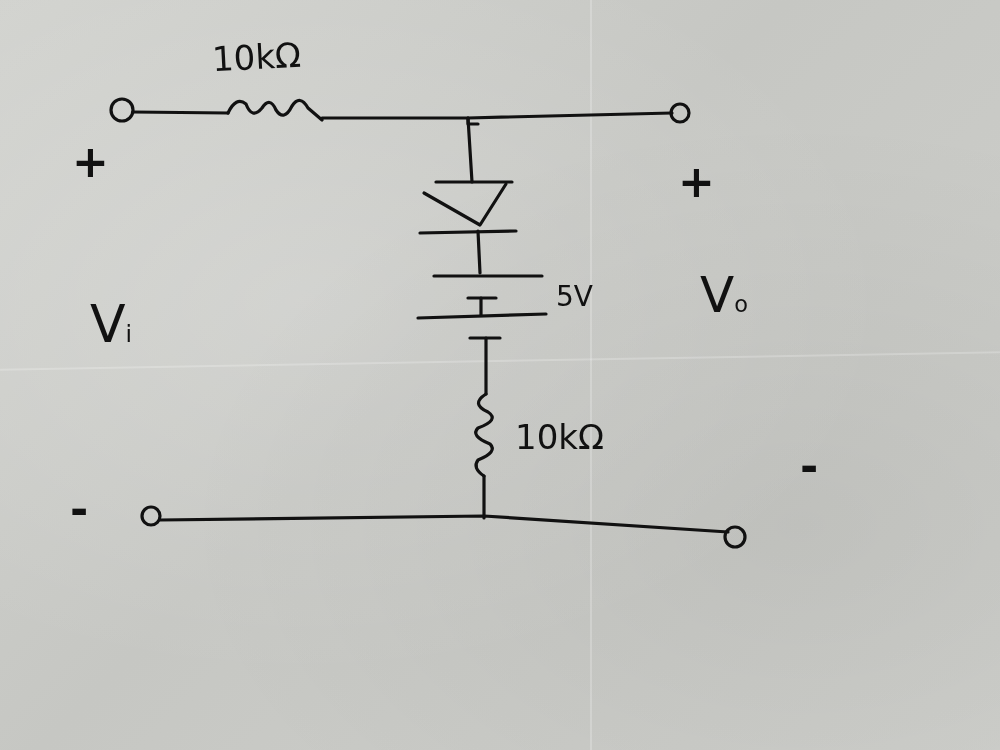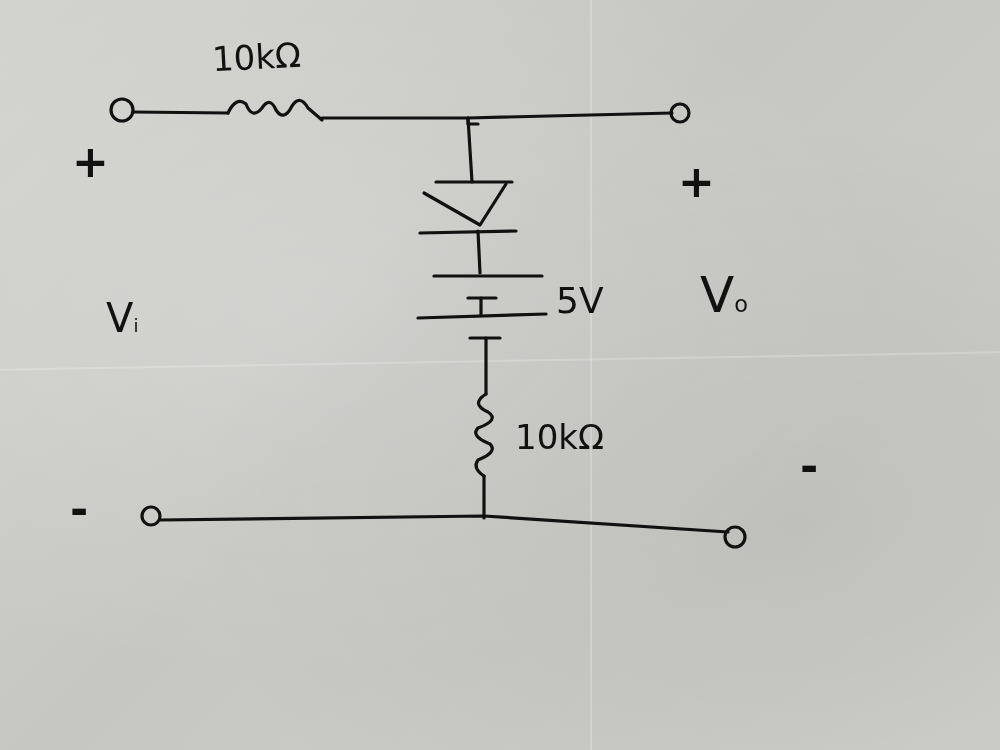--- a/index.html
+++ b/index.html
@@ -41,22 +41,22 @@
     }
     .label {
       position: absolute;
       color: #111;
       font-family: "DejaVu Sans", sans-serif;
       white-space: nowrap;
       line-height: 1;
     }
     .label.r-top { left: 212px; top: 40px; font-size: 34px; transform: rotate(-3deg); }
     .label.r-bottom { left: 515px; top: 420px; font-size: 34px; }
-    .label.battery { left: 556px; top: 283px; font-size: 36px; }
-    .label.vin { left: 106px; top: 298px; font-size: 40px; }
+    .label.battery { left: 556px; top: 283px; font-size: 28px; }
+    .label.vin { left: 90px; top: 298px; font-size: 52px; }
     .label.vout { left: 700px; top: 270px; font-size: 50px; text-align: center; }
     .label.sign { font-size: 44px; font-weight: bold; }
     .label.in-plus { left: 72px; top: 140px; }
     .label.in-minus { left: 70px; top: 488px; }
     .label.out-plus { left: 678px; top: 160px; }
     .label.out-minus { left: 800px; top: 445px; }
     .sub { font-size: 0.45em; vertical-align: baseline; }
   </style>
 </head>
 <body>

